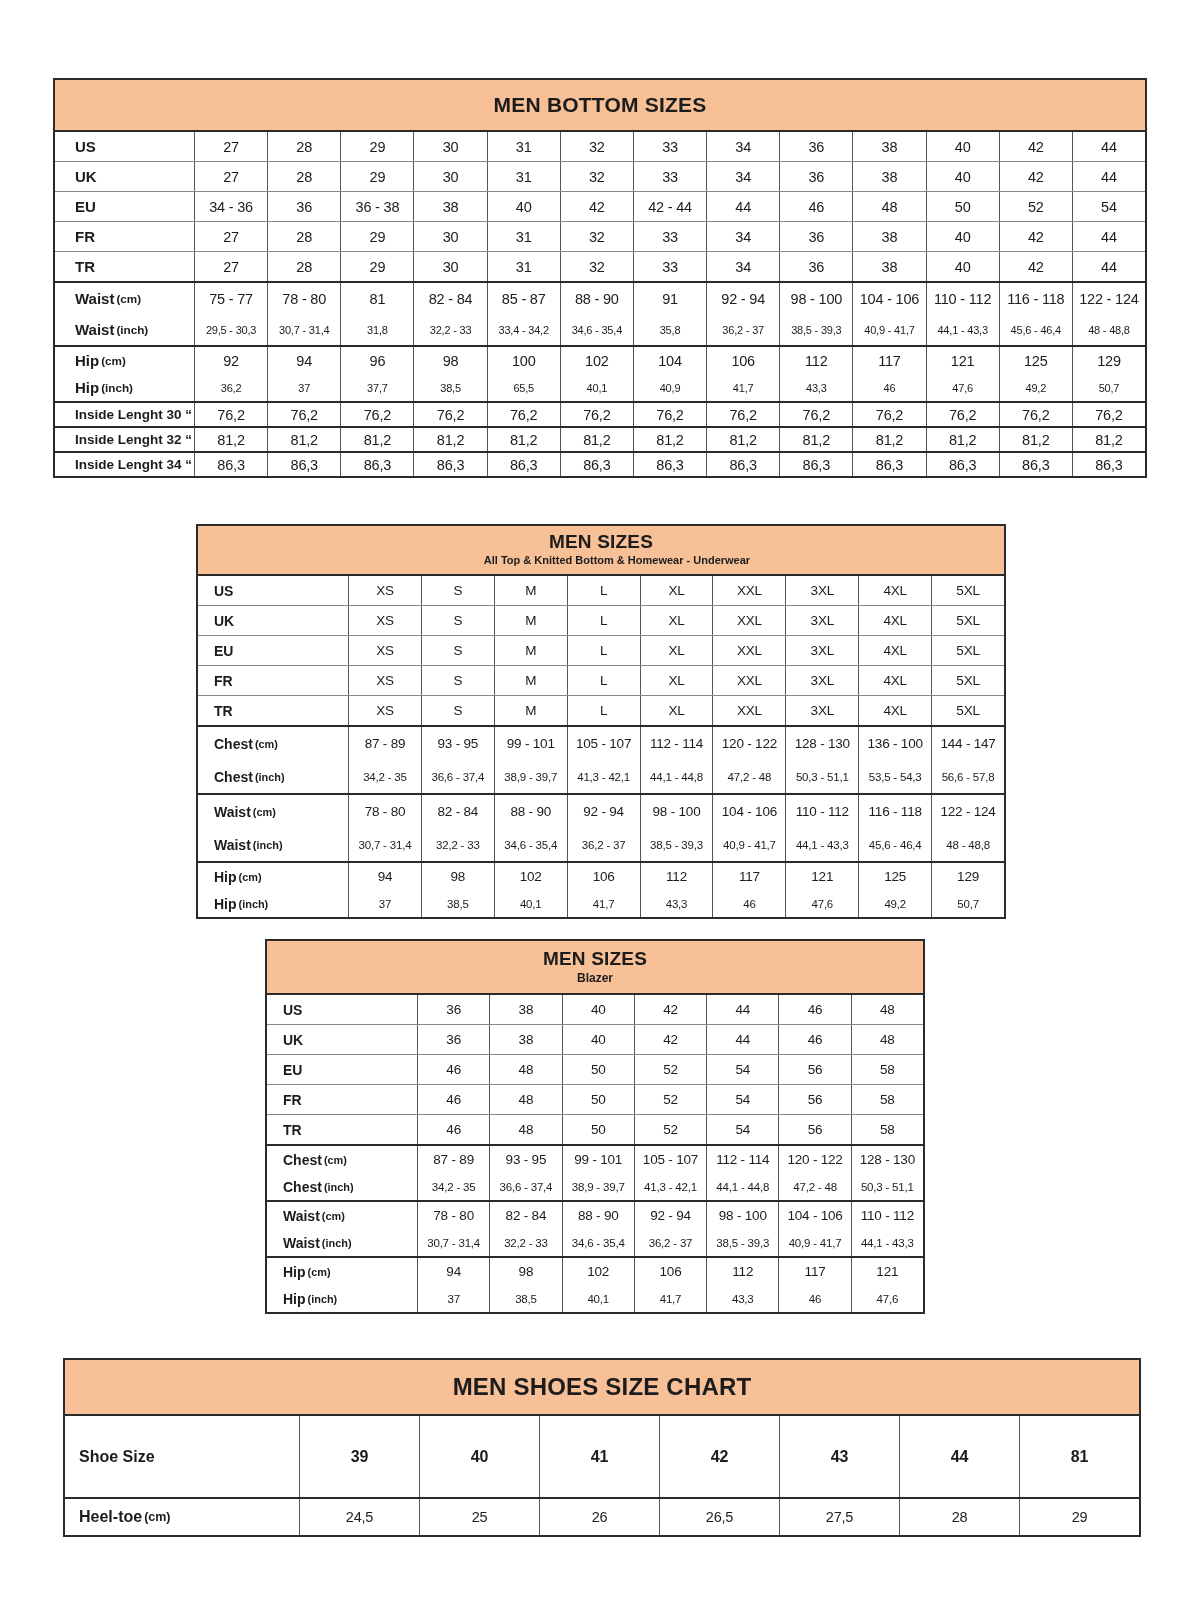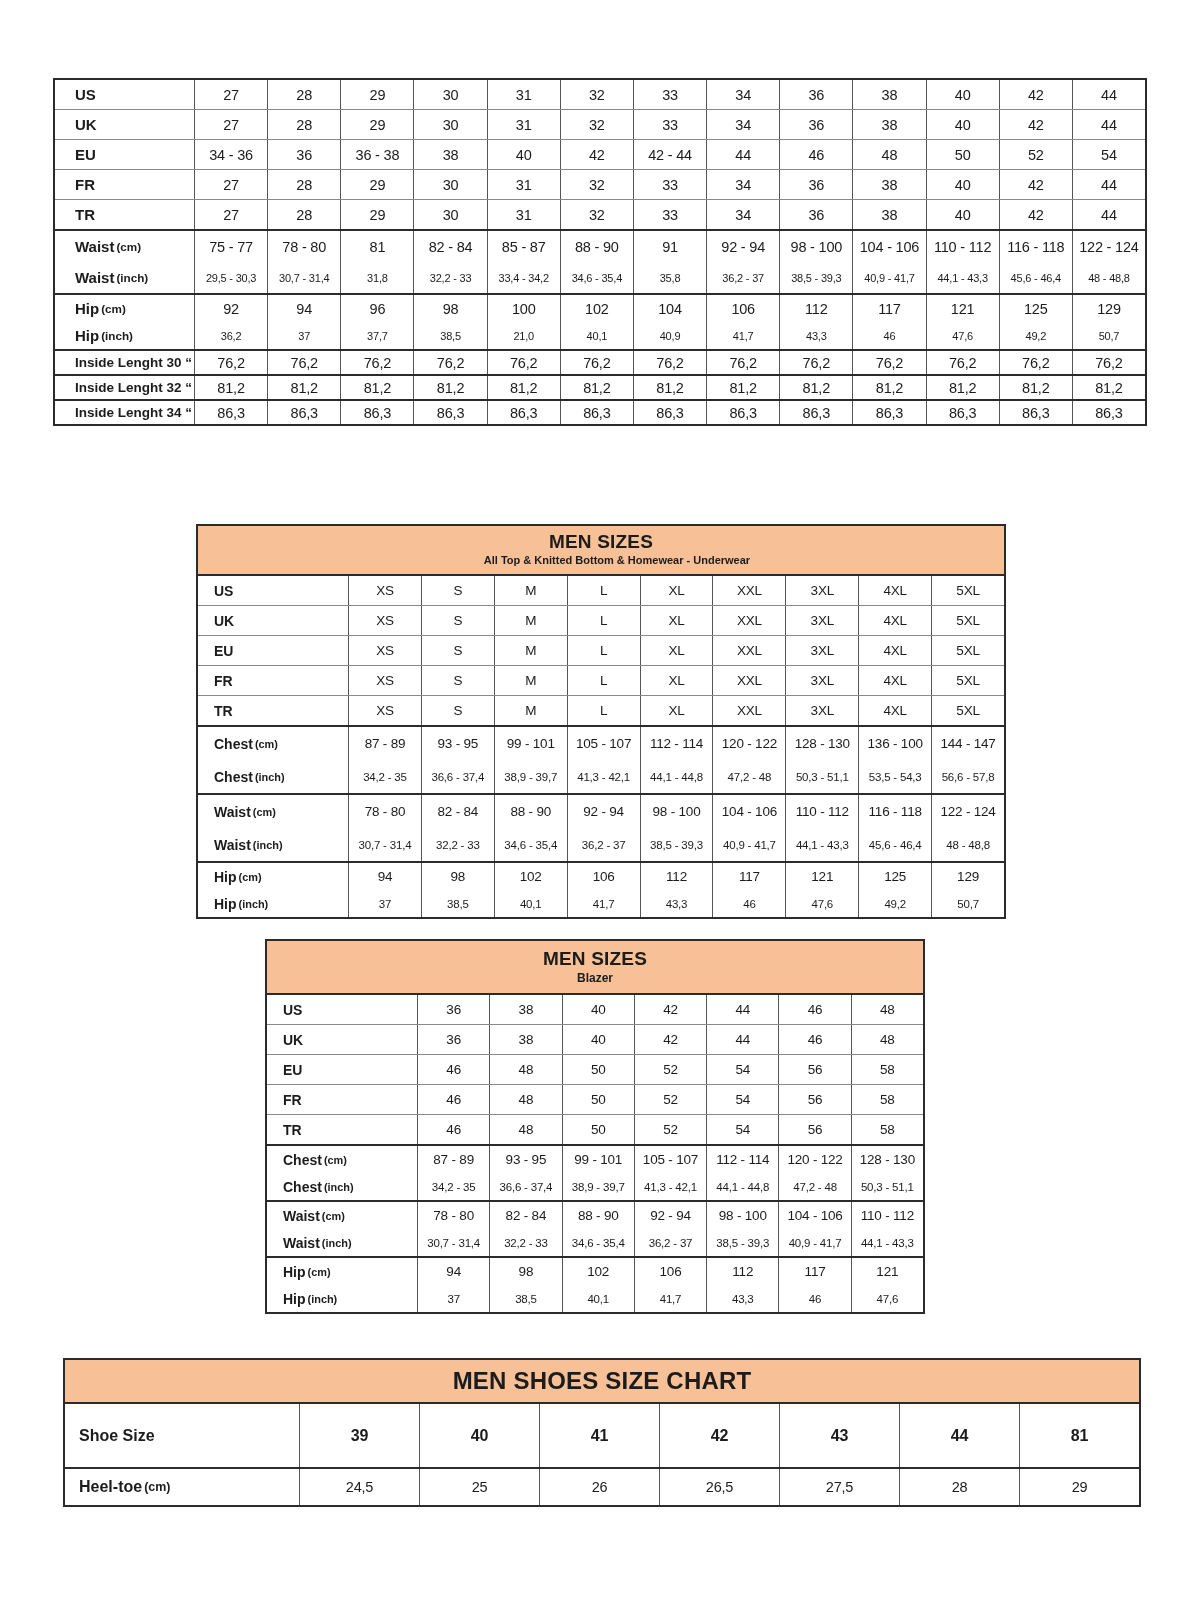--- a/index.html
+++ b/index.html
@@ -65,35 +65,38 @@
   .t2 .title{font-size:19px;}
   .t2 .subtitle{font-size:12px;}
   .t2 .cell.label{width:150px;font-size:14px;flex:none;padding-left:16px;}
   .t2 .sec-1 .row{height:29px;}
   .t2 .sec-2 .row,.t2 .sec-3 .row,.t2 .sec-4 .row{height:27px;}
   .t2 .cell.val{font-size:13.5px;}
   .t2 .row.small .cell.val{font-size:11.5px;}
 
   
   .t3{left:63px;top:1358px;width:1078px;}
-  .t3 .title-band{height:44px;}
+  .t3 .title-band{height:56px;}
   .t3 .title{font-size:24px;}
   .t3 .cell.label{width:234px;font-size:16px;flex:none;padding-left:14px;}
-  .t3 .sec-1 .row{height:63px;justify-content:center;}
+  .t3 .sec-1 .row{height:81px;justify-content:center;}
   .t3 .sec-2 .row{height:36px;}
   .t3 .cell.val{font-size:15px;}
   .t3 .row.bold .cell.val{font-weight:bold;font-size:16px;}
   .t3 .row.small .cell.val{font-size:14.5px;}
 </style>
 </head>
 <body>
 
 <div class="page">
 
   <div class="size-table t0">
+    <div class="title-band">
+      <div class="title">MEN BOTTOM SIZES</div>
+    </div>
     <div class="rows">
         <div class="sec sec-1 plain">
           <div class="row">
             <div class="cell label">
               <span class="lbl">US</span>
             </div>
             <div class="cell val">27</div>
             <div class="cell val">28</div>
             <div class="cell val">29</div>
             <div class="cell val">30</div>
@@ -242,21 +245,21 @@
           </div>
           <div class="row small">
             <div class="cell label">
               <span class="lbl">Hip</span>
               <span class="unit">(inch)</span>
             </div>
             <div class="cell val">36,2</div>
             <div class="cell val">37</div>
             <div class="cell val">37,7</div>
             <div class="cell val">38,5</div>
-            <div class="cell val">21,0</div>
+            <div class="cell val">65,5</div>
             <div class="cell val">40,1</div>
             <div class="cell val">40,9</div>
             <div class="cell val">41,7</div>
             <div class="cell val">43,3</div>
             <div class="cell val">46</div>
             <div class="cell val">47,6</div>
             <div class="cell val">49,2</div>
             <div class="cell val">50,7</div>
           </div>
         </div>

